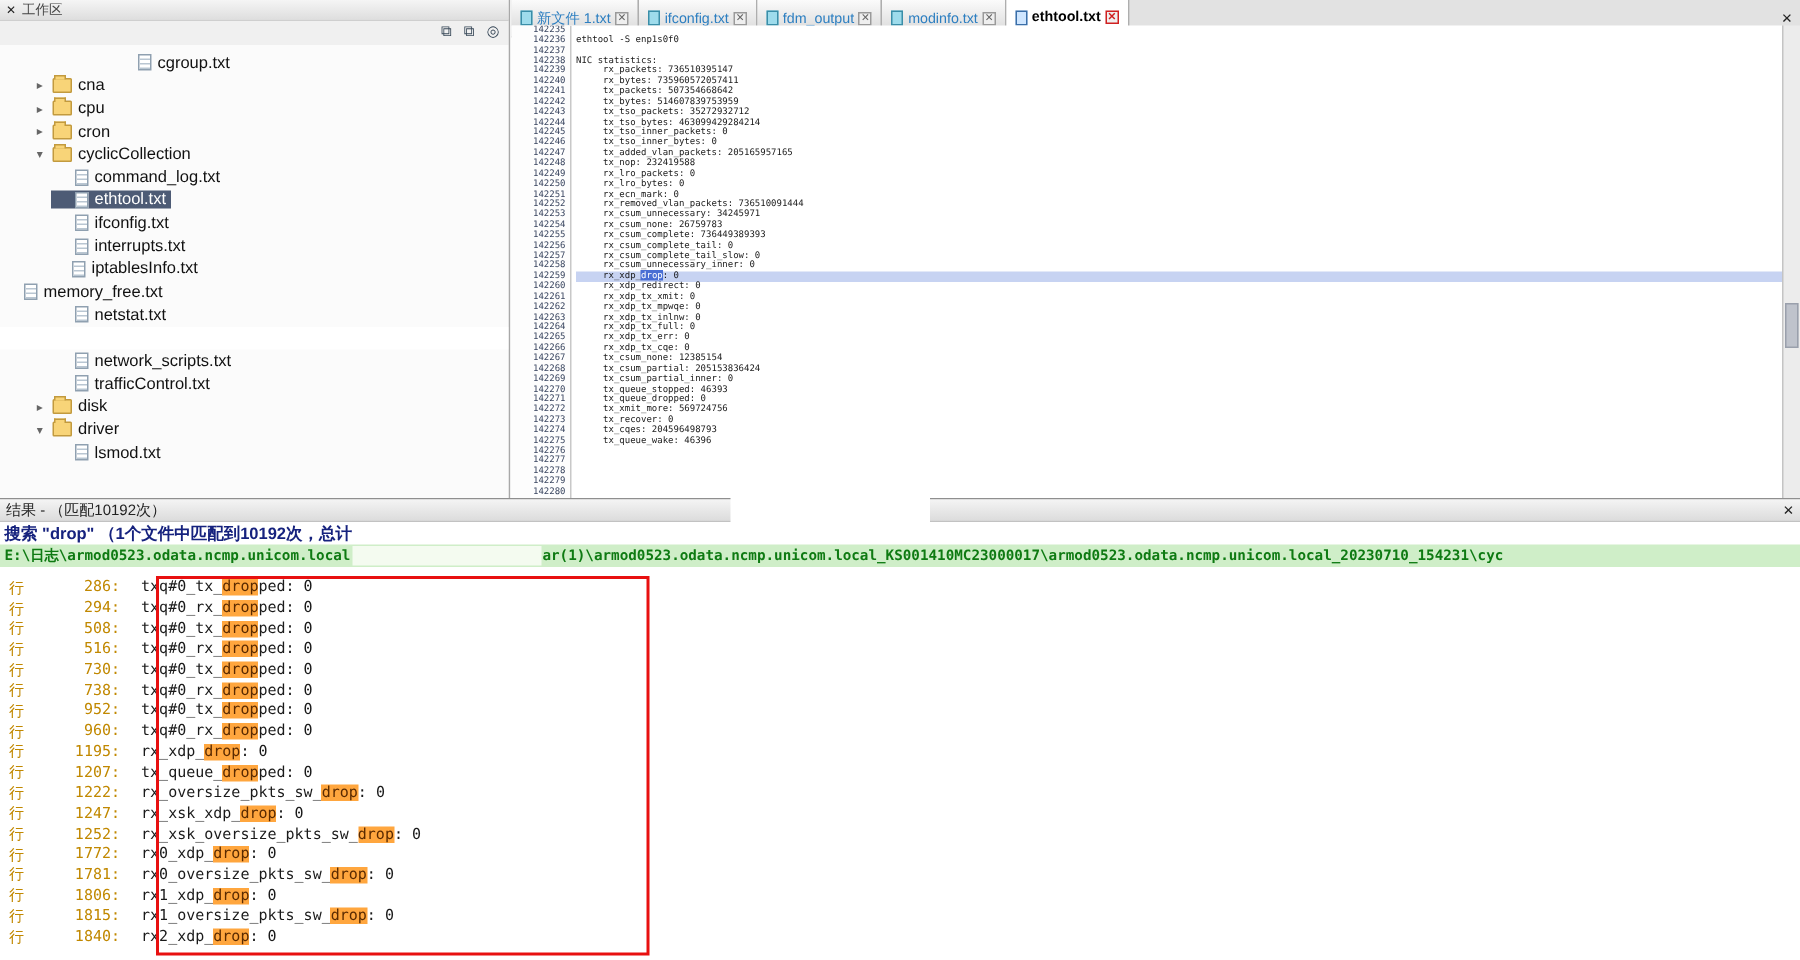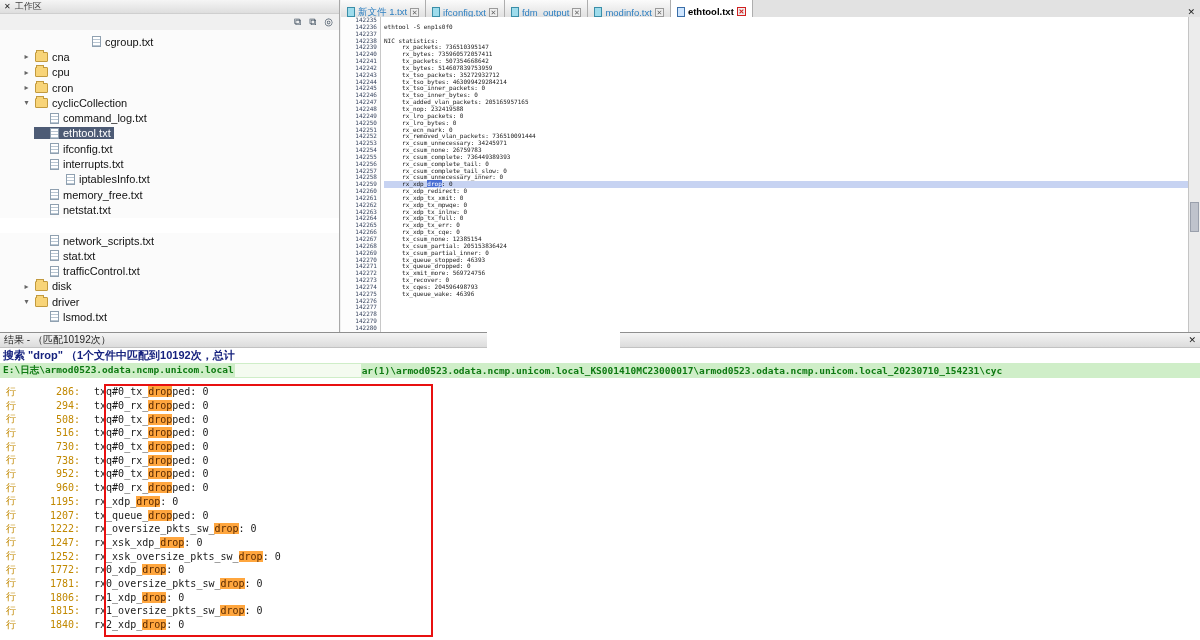--- a/index.html
+++ b/index.html
@@ -134,54 +134,47 @@
             <span class="tree-label">ifconfig.txt</span>
           </span>
         </div>
         <div class="tree-row" style="padding-left: 34px;">
           <span class="tree-inner">
             <span class="tw"></span>
             <span class="icon-file"></span>
             <span class="tree-label">interrupts.txt</span>
           </span>
         </div>
-        <div class="tree-row" style="padding-left: 50px;">
+        <div class="tree-row" style="padding-left: 32px;">
           <span class="tree-inner">
             <span class="tw"></span>
             <span class="icon-file"></span>
             <span class="tree-label">iptablesInfo.txt</span>
           </span>
         </div>
-        <div class="tree-row" style="padding-left: 34px;">
+        <div class="tree-row" style="">
           <span class="tree-inner">
             <span class="tw"></span>
             <span class="icon-file"></span>
             <span class="tree-label">memory_free.txt</span>
           </span>
         </div>
         <div class="tree-row" style="padding-left: 34px;">
           <span class="tree-inner">
             <span class="tw"></span>
             <span class="icon-file"></span>
             <span class="tree-label">netstat.txt</span>
           </span>
         </div>
         <div class="tree-row redacted" style="padding-left: 34px;"></div>
         <div class="tree-row" style="padding-left: 34px;">
           <span class="tree-inner">
             <span class="tw"></span>
             <span class="icon-file"></span>
             <span class="tree-label">network_scripts.txt</span>
-          </span>
-        </div>
-        <div class="tree-row" style="padding-left: 34px;">
-          <span class="tree-inner">
-            <span class="tw"></span>
-            <span class="icon-file"></span>
-            <span class="tree-label">stat.txt</span>
           </span>
         </div>
         <div class="tree-row" style="padding-left: 34px;">
           <span class="tree-inner">
             <span class="tw"></span>
             <span class="icon-file"></span>
             <span class="tree-label">trafficControl.txt</span>
           </span>
         </div>
         <div class="tree-row" style="padding-left: 19px;">

